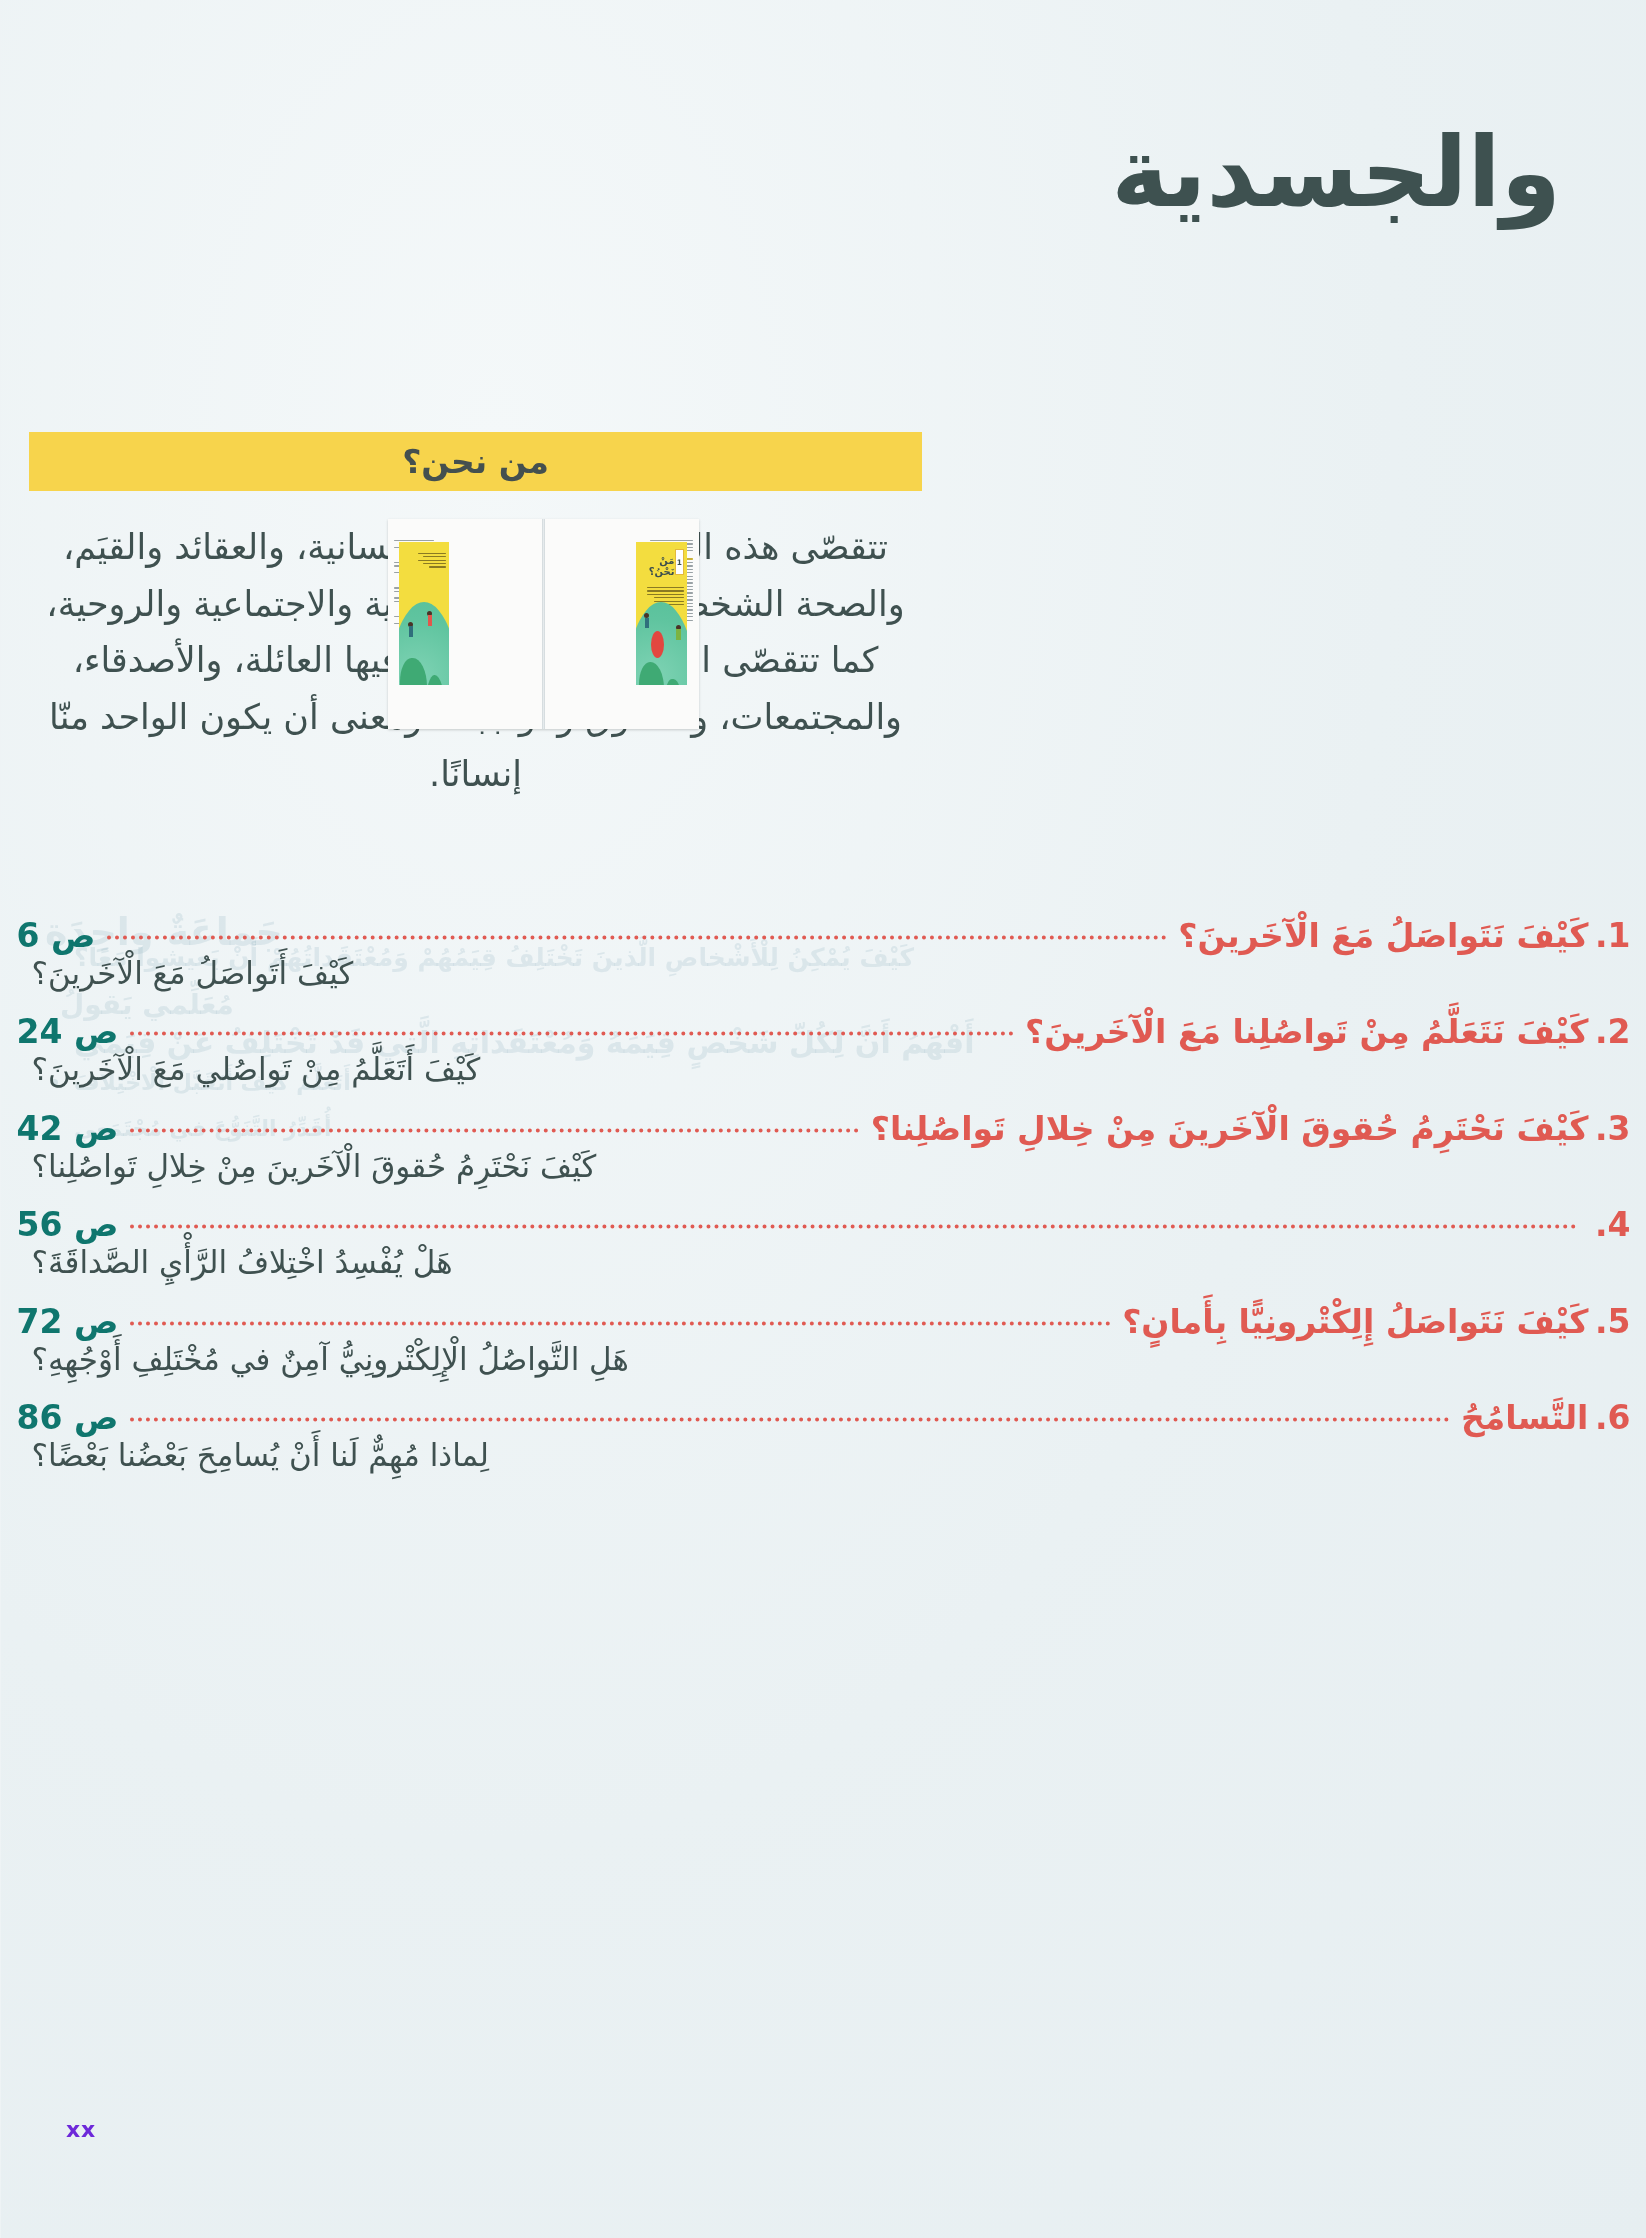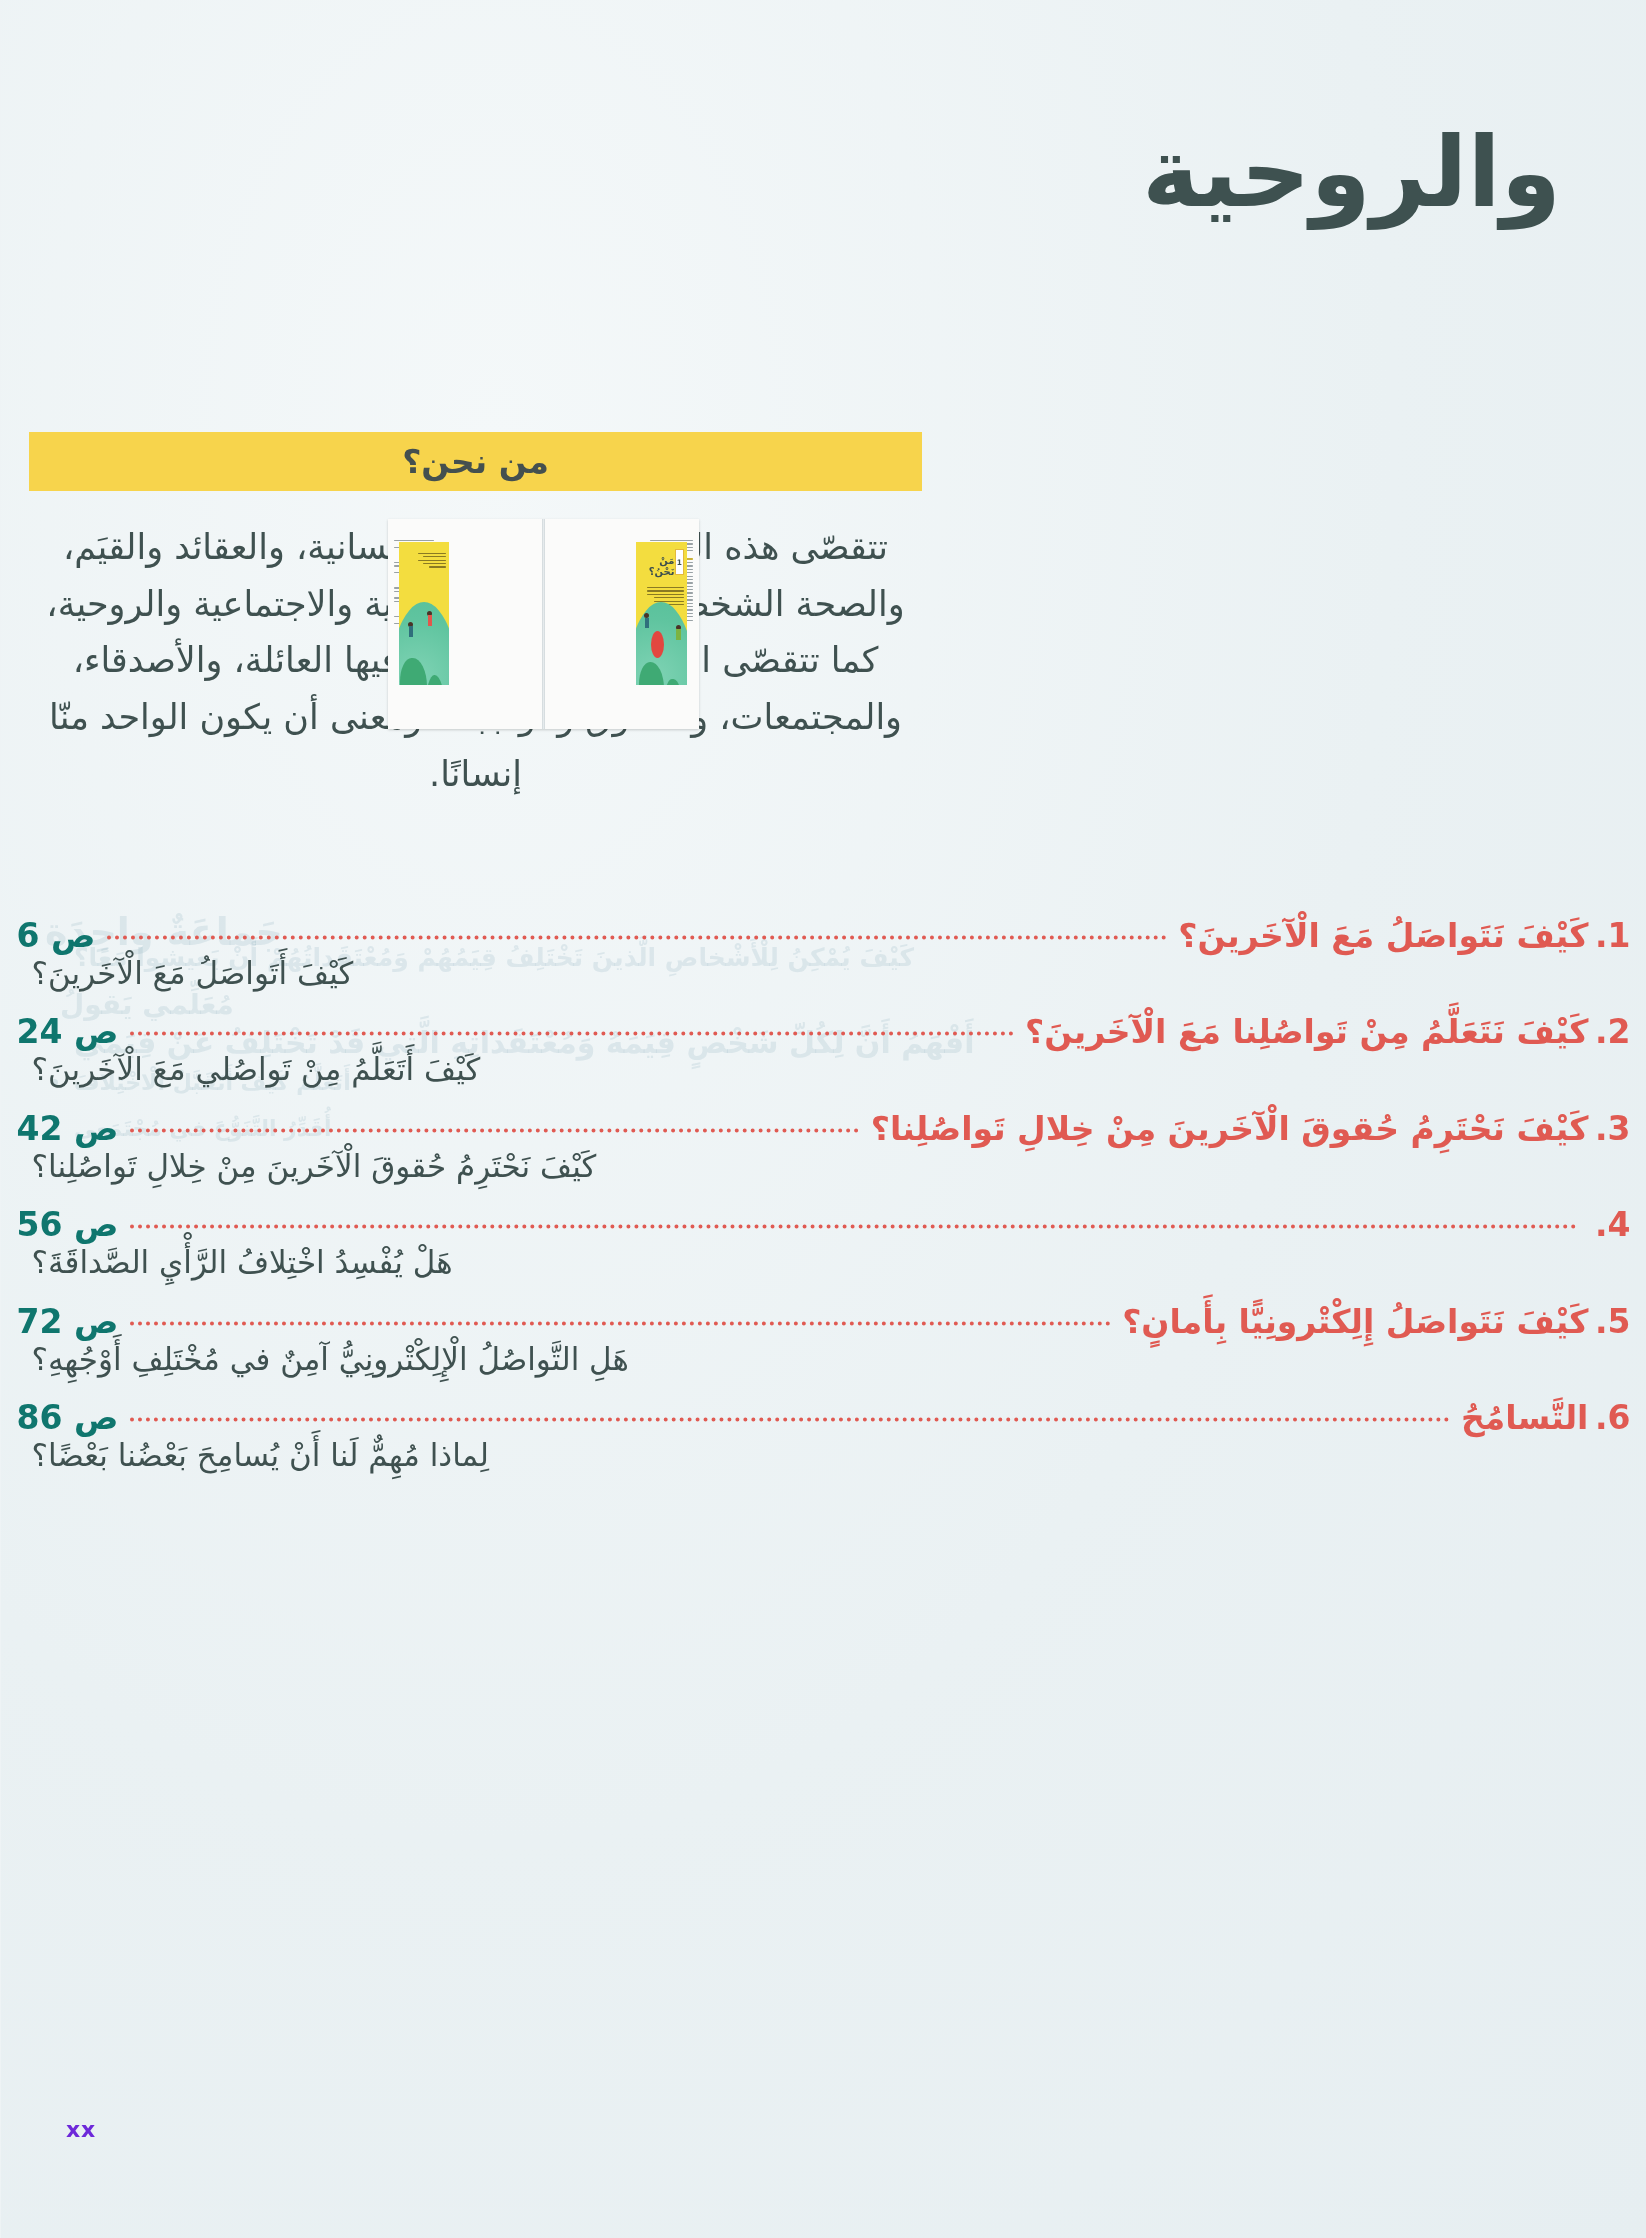--- a/index.html
+++ b/index.html
@@ -178,21 +178,21 @@
   <div class="ghost" style="top:910px; left:45px; font-size:38px;">جَماعَةٌ واحِدَة</div>
   <div class="ghost" style="top:943px; left:74px; font-size:25px;">كَيْفَ يُمْكِنُ لِلْأَشْخاصِ الَّذينَ تَخْتَلِفُ قِيَمُهُمْ وَمُعْتَقَداتُهُمْ أَنْ يَعيشوا مَعًا؟</div>
   <div class="ghost" style="top:988px; left:48px; font-size:28px;margin-left:12px;">مُعَلِّمي يَقولُ</div>
   <div class="ghost" style="top:1025px; left:74px; font-size:30px;">أَفْهَمُ أَنَّ لِكُلِّ شَخْصٍ قِيَمَهُ وَمُعْتَقَداتِهِ الَّتي قَدْ تَخْتَلِفُ عَنْ قِيَمي</div>
   <div class="ghost-dot" style="top:1033px; left:51px;"></div>
   <div class="ghost" style="top:1070px; left:74px; font-size:22px;">أَتَعَلَّمُ كَيْفَ أَتَقَبَّلُ الْاخْتِلافَ</div>
   <div class="ghost-dot" style="top:1079px; left:51px;"></div>
   <div class="ghost" style="top:1116px; left:74px; font-size:22px;">أُقَدِّرُ التَّنَوُّعَ في مُجْتَمَعي</div>
   <div class="ghost-dot" style="top:1124px; left:51px;"></div>
 
-  <div class="page-title">والروحية</div>
+  <div class="page-title">والجسدية</div>
 
   <div class="banner banner-unit">
     <span>الوحدة 1</span>
   </div>
 
   <div class="banner banner-who">
     <span>من نحن؟</span>
   </div>
 
   <div class="intro">تتقصّى هذه الوحدة فكرة الذات الإنسانية، والعقائد والقيَم، والصحة الشخصية والجسدية والنفسية والاجتماعية والروحية، كما تتقصّى العلاقات الإنسانية بما فيها العائلة، والأصدقاء، والمجتمعات، والحقوق والواجبات ومعنى أن يكون الواحد منّا إنسانًا.</div>

